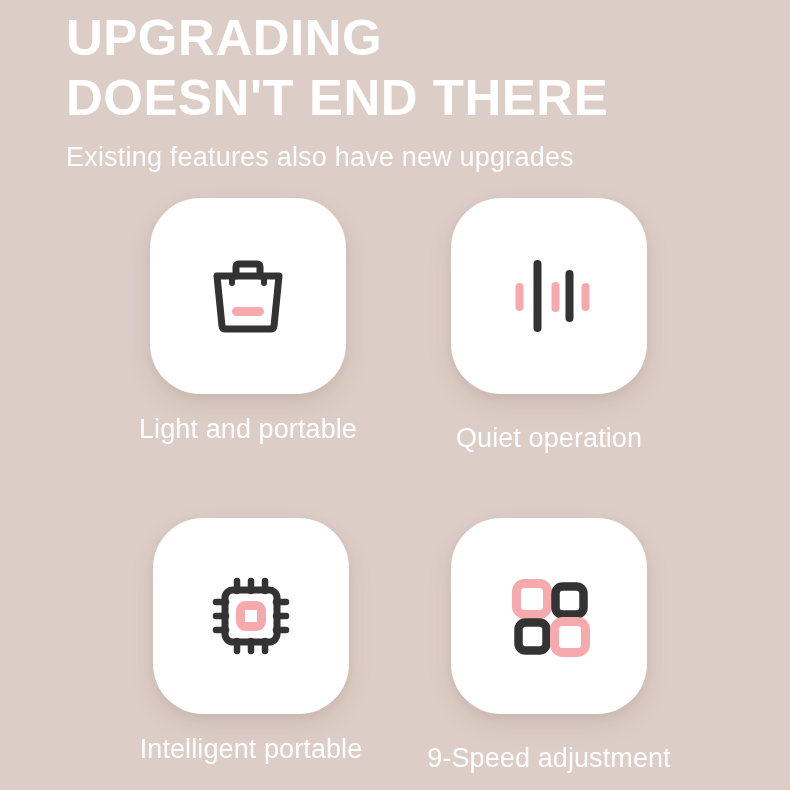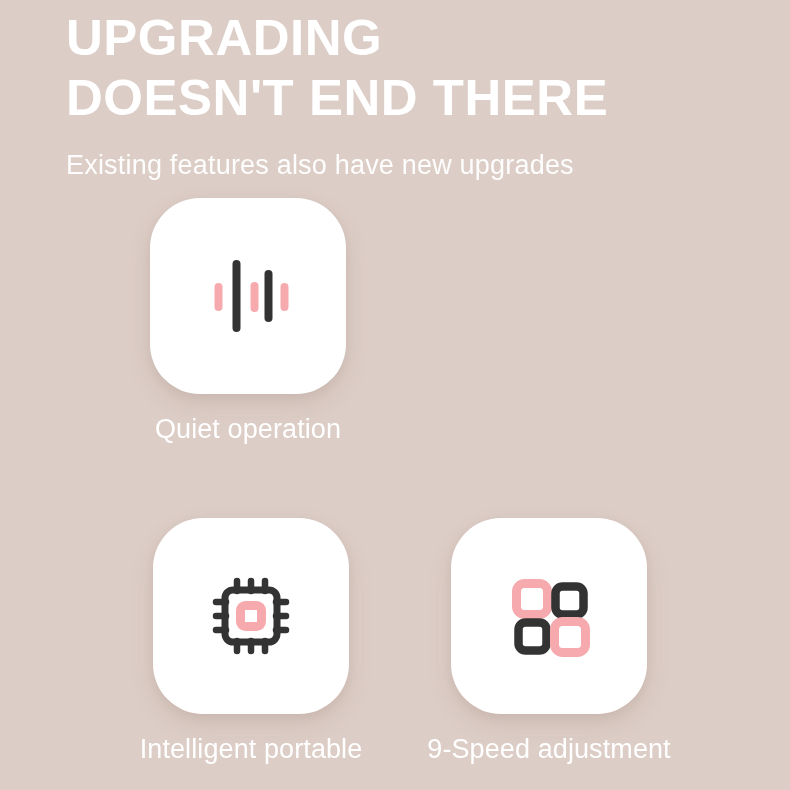--- a/index.html
+++ b/index.html
@@ -45,21 +45,21 @@
     transform-origin: left center;
   }
 
   .subtitle {
     color: #ffffff;
     font-family: "Liberation Sans", sans-serif;
     font-weight: 400;
     font-size: 27px;
     line-height: 34px;
     letter-spacing: 0.2px;
-    margin-top: 20px;
+    margin-top: 12px;
     white-space: nowrap;
     opacity: 0.97;
   }
 
   
   .feature-grid {
     position: absolute;
     left: 0;
     top: 198px;
     width: 790px;
@@ -72,21 +72,21 @@
 
   .feature-item {
     position: absolute;
     width: 260px;
     display: flex;
     flex-direction: column;
     align-items: center;
   }
 
   .feature-row .feature-item:nth-child(1) { left: 118px; }
-  .feature-row .feature-item:nth-child(2) { left: 419px; }
+  .feature-row .feature-item:nth-child(2) { left: 419px; gap: 9px; }
 
   .feature-row.row-2 .feature-item:nth-child(1) { left: 121px; }
   .feature-row.row-2 .feature-item:nth-child(2) { left: 419px; }
 
   .icon-card {
     width: 196px;
     height: 196px;
     background: #ffffff;
     border-radius: 50px;
     box-shadow: 0 10px 22px rgba(150, 120, 108, 0.18),
@@ -118,20 +118,36 @@
   <div class="heading">
     <div class="title-line">UPGRADING</div>
     <div class="title-line">DOESN'T END THERE</div>
     <div class="subtitle">Existing features also have new upgrades</div>
   </div>
 
   <div class="feature-grid">
 
     <div class="feature-row row-1">
 
+      <div class="feature-item">
+        <div class="icon-card">
+          <svg width="96" height="96" viewBox="0 0 96 96">
+
+            <path d="M36 28 L36 19 Q36 16 39 16 L57 16 Q60 16 60 19 L60 28" fill="none" stroke="#333333" stroke-width="7" stroke-linecap="round" stroke-linejoin="round"></path>
+
+            <path d="M17 28 L79 28 L74 78 Q73.6 81 70.6 81 L25.4 81 Q22.4 81 22 78 Z" fill="none" stroke="#333333" stroke-width="7" stroke-linejoin="round"></path>
+
+            <path d="M32 28 L32 35" fill="none" stroke="#333333" stroke-width="6" stroke-linecap="round"></path>
+            <path d="M64 28 L64 35" fill="none" stroke="#333333" stroke-width="6" stroke-linecap="round"></path>
+
+            <rect x="32" y="59" width="32" height="9" rx="4.5" fill="#F7AAAE"></rect>
+          </svg>
+        </div>
+        <div class="feature-caption">Light and portable</div>
+      </div>
 
       <div class="feature-item">
         <div class="icon-card">
           <svg width="96" height="96" viewBox="0 0 96 96">
             <rect x="14.5" y="35" width="8" height="28" rx="4" fill="#F7AAAE"></rect>
             <rect x="32.5" y="12" width="8" height="72" rx="4" fill="#333333"></rect>
             <rect x="50.5" y="34" width="8" height="30" rx="4" fill="#F7AAAE"></rect>
             <rect x="64.5" y="22" width="8" height="52" rx="4" fill="#333333"></rect>
             <rect x="80.5" y="35" width="8" height="28" rx="4" fill="#F7AAAE"></rect>
           </svg>

